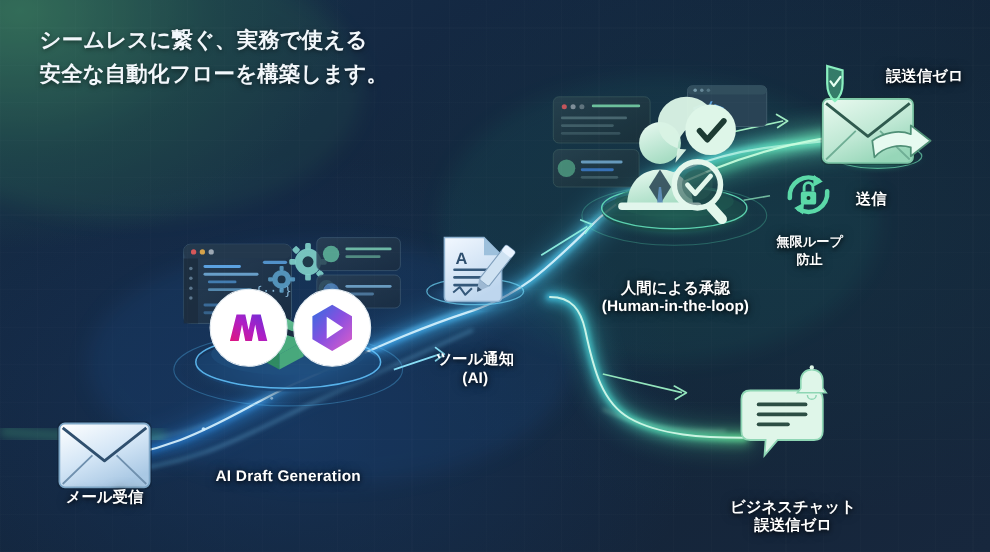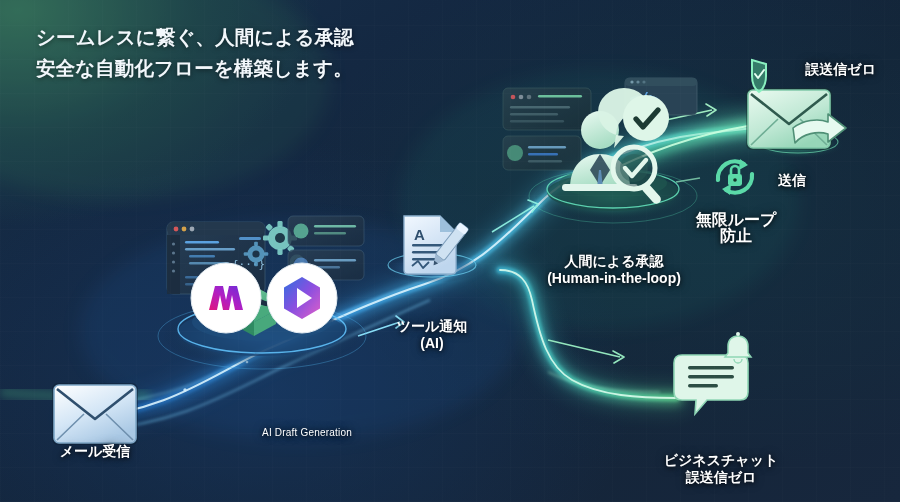--- a/index.html
+++ b/index.html
@@ -38,33 +38,33 @@
 
   
   .lbl{
     position:absolute; z-index:42; color:#ffffff;
     text-align:center; line-height:17px;
     text-shadow:0 1px 4px rgba(0,0,0,0.8), 0 0 10px rgba(0,0,0,0.5);
     white-space:nowrap; pointer-events:auto;
   }
   .lbl .l2{ display:block; }
   .jp{ font-size:14px; font-weight:700; }
-  .en{ font-size:10px; font-weight:400; letter-spacing:0.2px;text-align:right; }
-  .sm{ font-size:16px; font-weight:700; line-height:16px; }
+  .en{ font-size:14px; font-weight:700; letter-spacing:0.2px; }
+  .sm{ font-size:12px; font-weight:700; line-height:16px; }
 
   
   .node{ position:absolute; z-index:35; }
 </style>
 </head>
 <body>
 
 <div id="stage">
 
   <div id="headline">
-    <span class="ln">シームレスに繋ぐ、人間による承認</span>
+    <span class="ln">シームレスに繋ぐ、実務で使える</span>
     <span class="ln">安全な自動化フローを構築します。</span>
   </div>
 
   <svg class="layer" viewBox="0 0 900 502">
     <defs>
       <linearGradient id="gBlue" x1="0" y1="0" x2="1" y2="0">
         <stop offset="0%" stop-color="#1b5fb0"></stop>
         <stop offset="35%" stop-color="#3fa9f5"></stop>
         <stop offset="75%" stop-color="#57d9e8"></stop>
         <stop offset="100%" stop-color="#6fe9d2"></stop>

